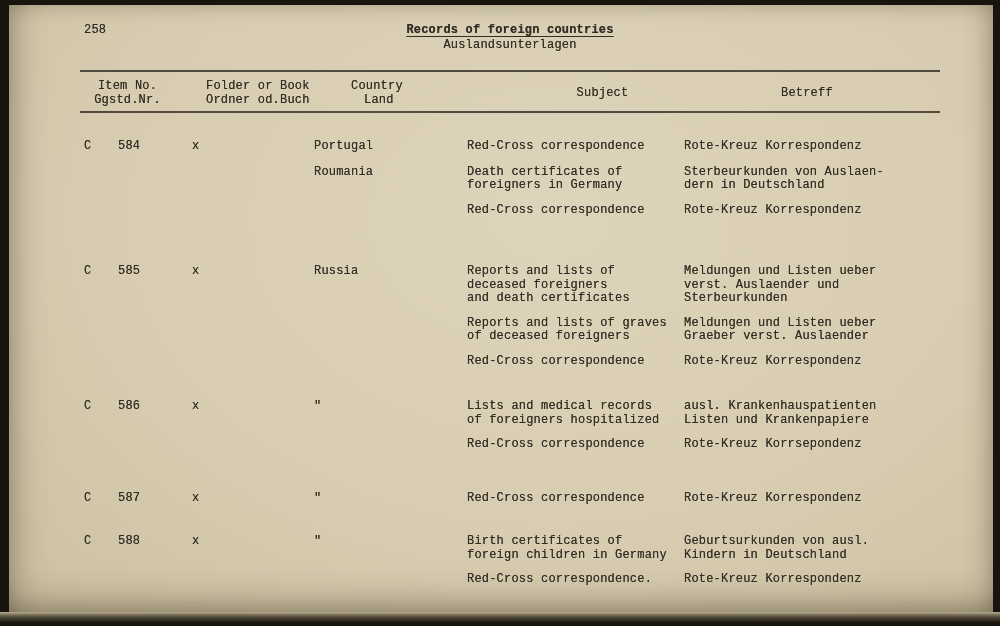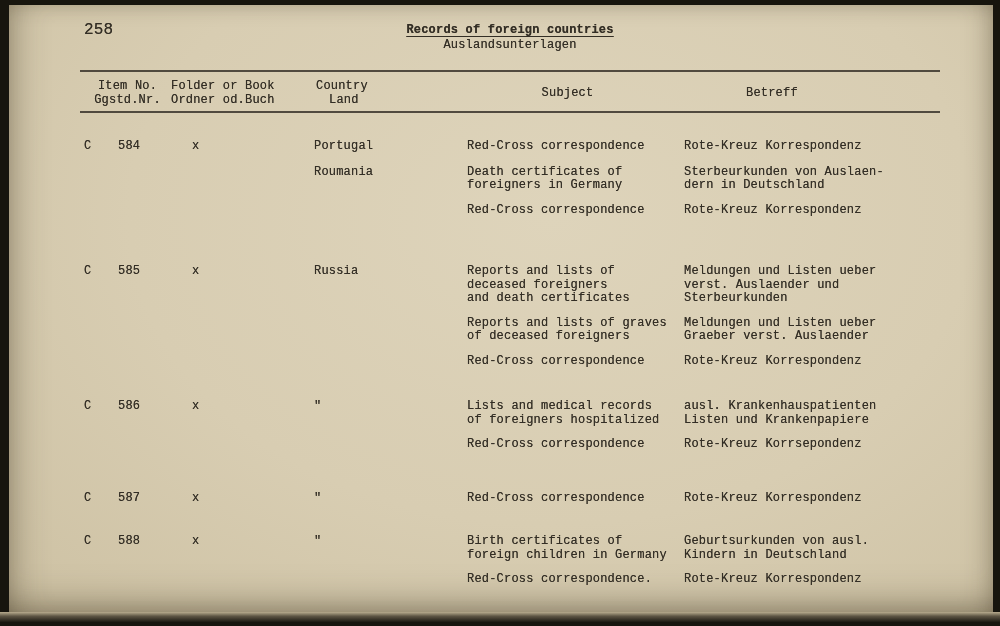--- a/index.html
+++ b/index.html
@@ -35,36 +35,36 @@
     letter-spacing:.2px;
   }
   .edge-bottom{
     position:absolute;left:0;right:0;bottom:0;height:14px;
     background:linear-gradient(#b8ac8e 0%, #5d5544 30%, #17150e 75%);
   }
   .txt{ text-shadow:0 0 .6px rgba(51,46,37,.75); }
 
   
   .head{position:relative;}
-  .page-num{position:absolute;left:4px;top:5px;font-size:16px;}
+  .page-num{position:absolute;left:4px;top:5px;font-size:12px;}
   .title-block{text-align:center;padding-top:5px;}
   .doc-title{
     display:inline-block;font-weight:bold;
     text-decoration:underline;text-underline-offset:3px;
   }
   .doc-subtitle{margin-top:1px;}
 
   .rule{height:2px;background:var(--rule);opacity:.85;}
   .rule-top{margin-top:18px;}
   .rule-head{margin-top:4px;}
 
   
   .hdr{display:flex;margin-top:8px;}
   .hdr-itemno{width:91px;padding-left:4px;text-align:center;}
-  .hdr-folder{width:135px;}
+  .hdr-folder{width:135px;margin-left:35px;}
   .hdr-country{width:153px;}
   .hdr-country .l1{padding-left:10px;}
   .hdr-country .l2{padding-left:23px;}
   .hdr-subject{width:217px;display:flex;align-items:center;justify-content:center;}
   .hdr-betreff{flex:1;display:flex;align-items:center;padding-left:70px;}
 
   
   .entry{display:flex;}
   .entry:nth-child(1){margin-top:27px;}
   .entry:nth-child(2){margin-top:48px;}

